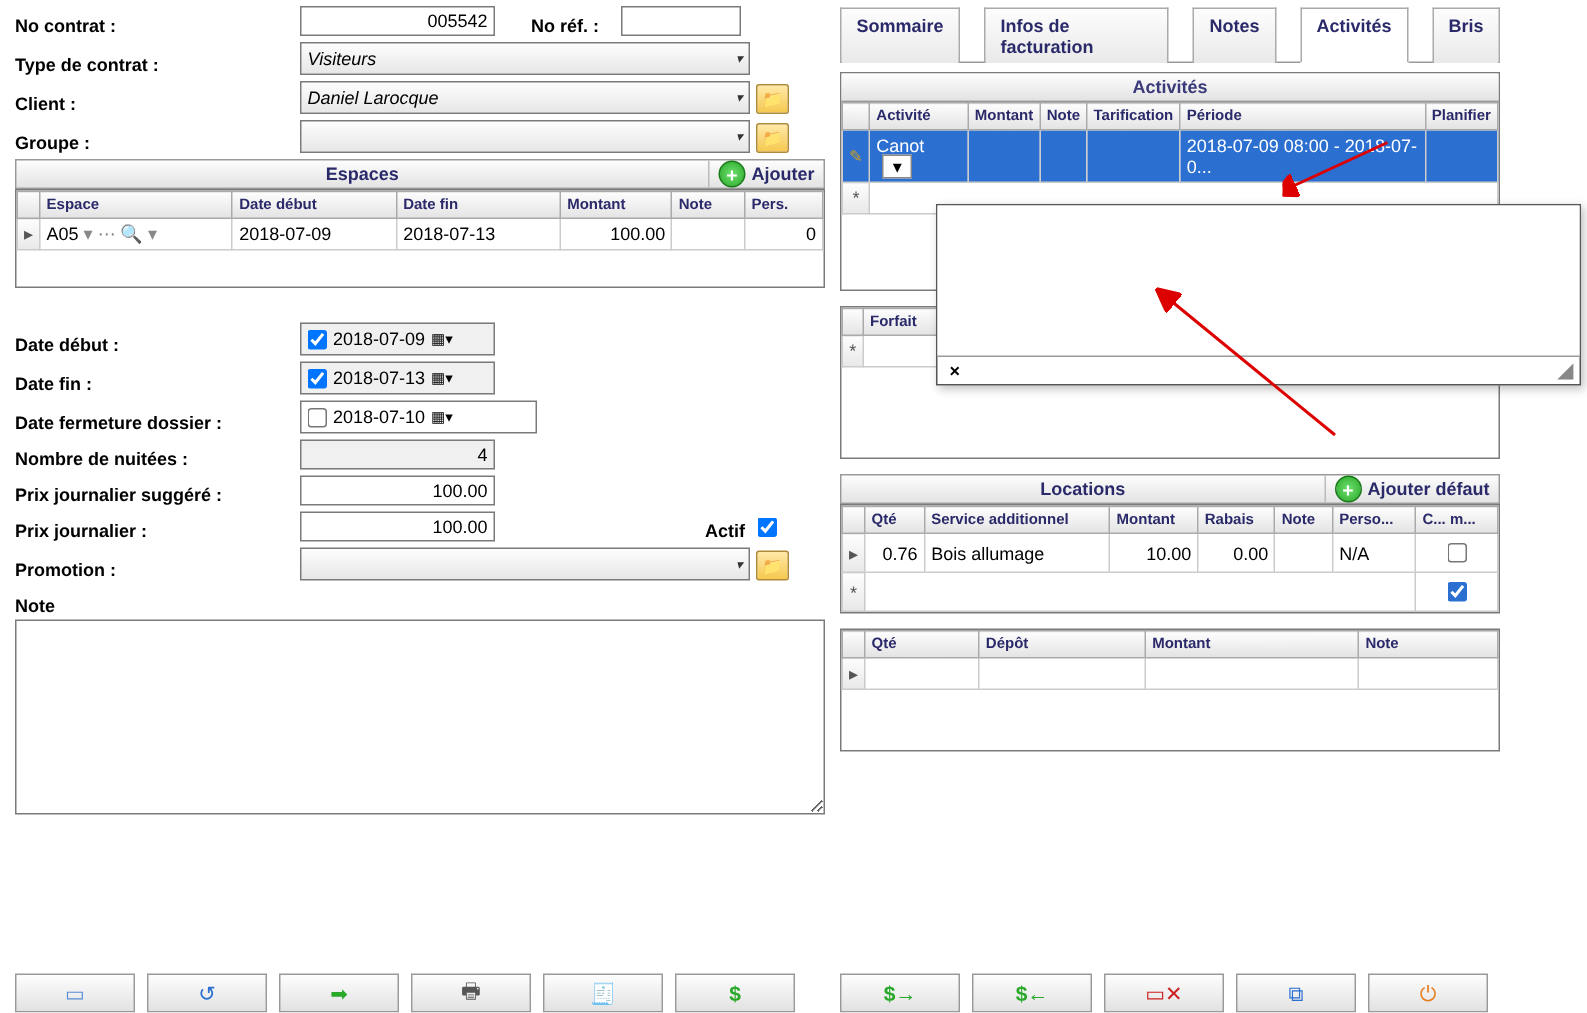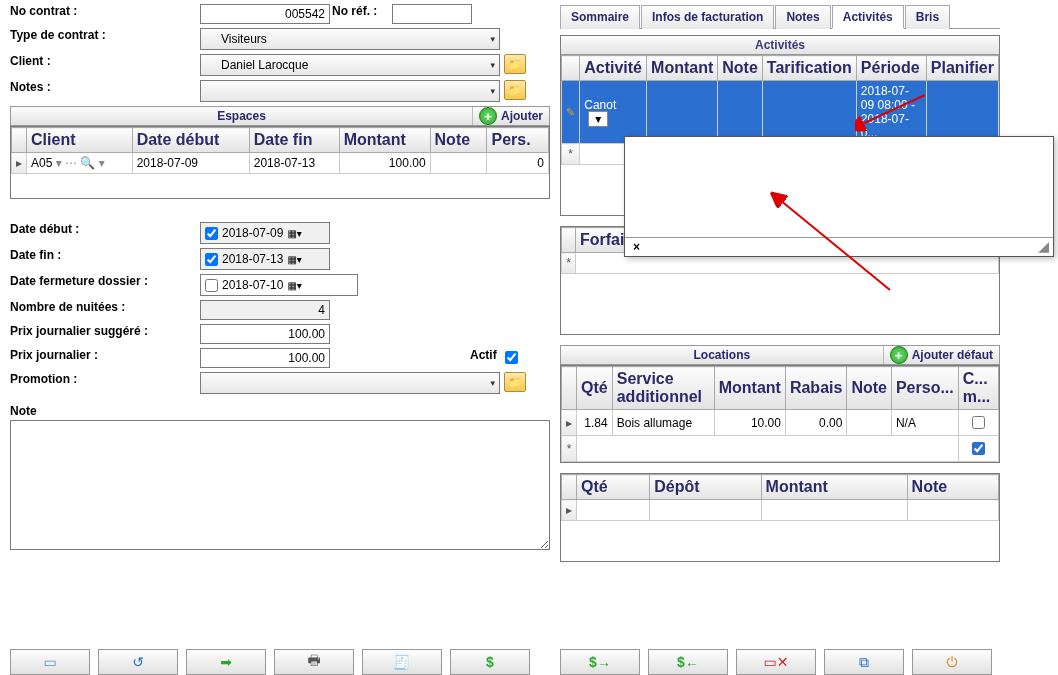--- a/index.html
+++ b/index.html
@@ -24,21 +24,21 @@
     left: 560px; top: 0;
     width: 440px;
   }
   .section-title {
     font-weight: bold;
     font-size: 13px;
     margin: 4px 0 2px 0;
   }
   .form-row {
     display: flex;
-    align-items: flex-start;
+    align-items: flex-end;
     margin: 4px 0;
   }
   .form-row label {
     font-weight: bold;
     width: 190px;
   }
   .txt {
     border: 1px solid #7a7a7a;
     background: #fff;
     height: 20px;
@@ -47,23 +47,24 @@
     font-size: 12px;
   }
   .txt.right { text-align: right; }
   .txt.ro { background: #f0f0f0; }
   .select {
     border: 1px solid #7a7a7a;
     background: linear-gradient(#fdfdfd,#e7e7e7);
     height: 22px;
     display: inline-flex;
     align-items: center;
-    padding: 0 20px;
+    padding: 0 4px;
     position: relative;
     cursor: pointer;
+    font-style: italic;
   }
   .select .caret {
     position: absolute;
     right: 4px;
     font-size: 9px;
     color: #333;
   }
   .folder-icon {
     width: 22px; height: 20px;
     border: 1px solid #b08a3a;
@@ -113,21 +114,21 @@
     color: #3a3a7a;
   }
   .grid table { width: 100%; border-collapse: collapse; }
   .grid th {
     background: linear-gradient(#fdfdfd,#e3e3e3);
     border: 1px solid #aaa;
     padding: 3px 4px;
     text-align: left;
     font-weight: bold;
     color: #2a2a6a;
-    font-size: 16px;
+    font-size: 10px;
   }
   .grid td {
     border: 1px solid #ccc;
     padding: 3px 4px;
     font-size: 12px;
   }
   .grid td.r { text-align: right; }
   .rowmarker { width: 14px; background: linear-gradient(#fdfdfd,#e8e8e8); text-align:center; font-size:10px; color:#555; }
   .header-strip {
     background: linear-gradient(#fdfdfd,#e3e3e3);
@@ -155,21 +156,21 @@
   .note-box {
     border: 1px solid #7a7a7a;
     width: 100%;
     height: 130px;
     margin-top: 2px;
     background:#fff;
   }
   .tabs {
     display: flex;
     border-bottom: 1px solid #999;
-    gap: 1px;
+    gap: 16px;
     margin-top: 4px;
   }
   .tab {
     padding: 4px 10px;
     border: 1px solid #aaa;
     border-bottom: none;
     background: linear-gradient(#fdfdfd,#e9e9e9);
     font-weight: bold;
     color: #2a2a6a;
     cursor: pointer;
@@ -231,21 +232,21 @@
   .pencil { color:#d0a020; font-size:11px; }
 </style>
 </head>
 <body>
 
 <div class="left-panel">
 
   <div class="form-row">
     <label>No contrat :</label>
     <input class="txt right" style="width: 130px;" value="005542">
-    <label style="width:60px;margin-left:2px">No réf. :</label>
+    <label style="width:60px;margin-left:24px">No réf. :</label>
     <input class="txt" style="width: 80px;">
   </div>
 
   <div class="form-row">
     <label>Type de contrat :</label>
     <div class="select" style="width:300px">
       <span>Visiteurs</span>
       <span class="caret">▾</span>
     </div>
   </div>
@@ -253,41 +254,41 @@
   <div class="form-row">
     <label>Client :</label>
     <div class="select" style="width:300px">
       <span>Daniel Larocque</span>
       <span class="caret">▾</span>
     </div>
     <span class="folder-icon">📁</span>
   </div>
 
   <div class="form-row">
-    <label>Notes :</label>
+    <label>Groupe :</label>
     <div class="select" style="width:300px">
       <span></span>
       <span class="caret">▾</span>
     </div>
     <span class="folder-icon">📁</span>
   </div>
 
   <div class="header-strip" style="margin-top:4px">
     <div class="title">Espaces</div>
     <div class="action">
       <span class="plus-icon">+</span>
       <span>Ajouter</span>
     </div>
   </div>
   <div class="grid">
     <table>
       <tbody>
           <tr>
         <th class="rowmarker"></th>
-        <th>Client</th>
+        <th>Espace</th>
         <th>Date début</th>
         <th>Date fin</th>
         <th>Montant</th>
         <th>Note</th>
         <th>Pers.</th>
       </tr>
       <tr>
         <td class="rowmarker">▸</td>
         <td><span>A05</span> <span style="color:#888">▾ ⋯ 🔍 ▾</span></td>
         <td>2018-07-09</td>
@@ -425,21 +426,21 @@
         <th>Qté</th>
         <th>Service additionnel</th>
         <th>Montant</th>
         <th>Rabais</th>
         <th>Note</th>
         <th>Perso...</th>
         <th>C... m...</th>
       </tr>
       <tr>
         <td class="rowmarker">▸</td>
-        <td class="r">1.84</td>
+        <td class="r">0.76</td>
         <td>Bois allumage</td>
         <td class="r">10.00</td>
         <td class="r">0.00</td>
         <td></td>
         <td>N/A</td>
         <td style="text-align:center"><input type="checkbox" style=""></td>
       </tr>
       <tr>
             <td class="rowmarker">*</td>
             <td colspan="6"></td>

